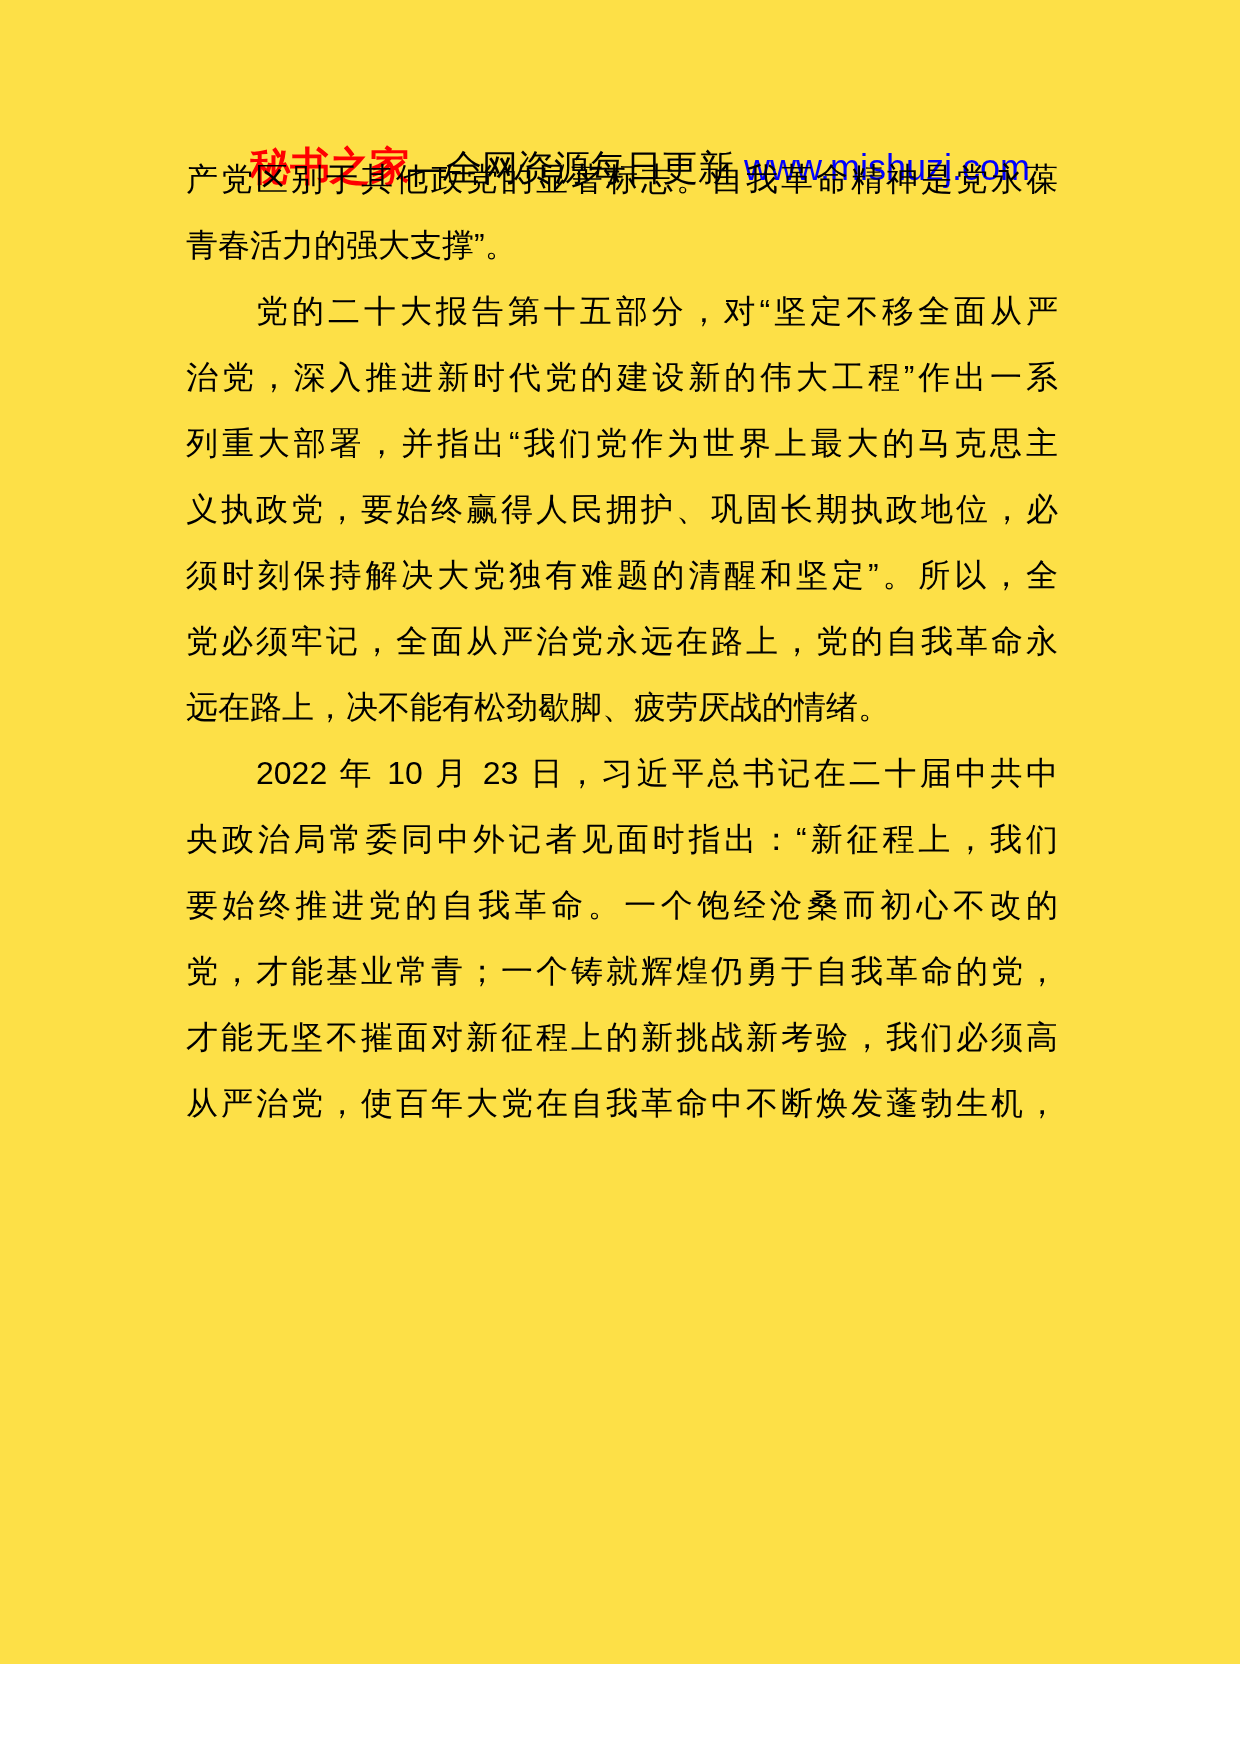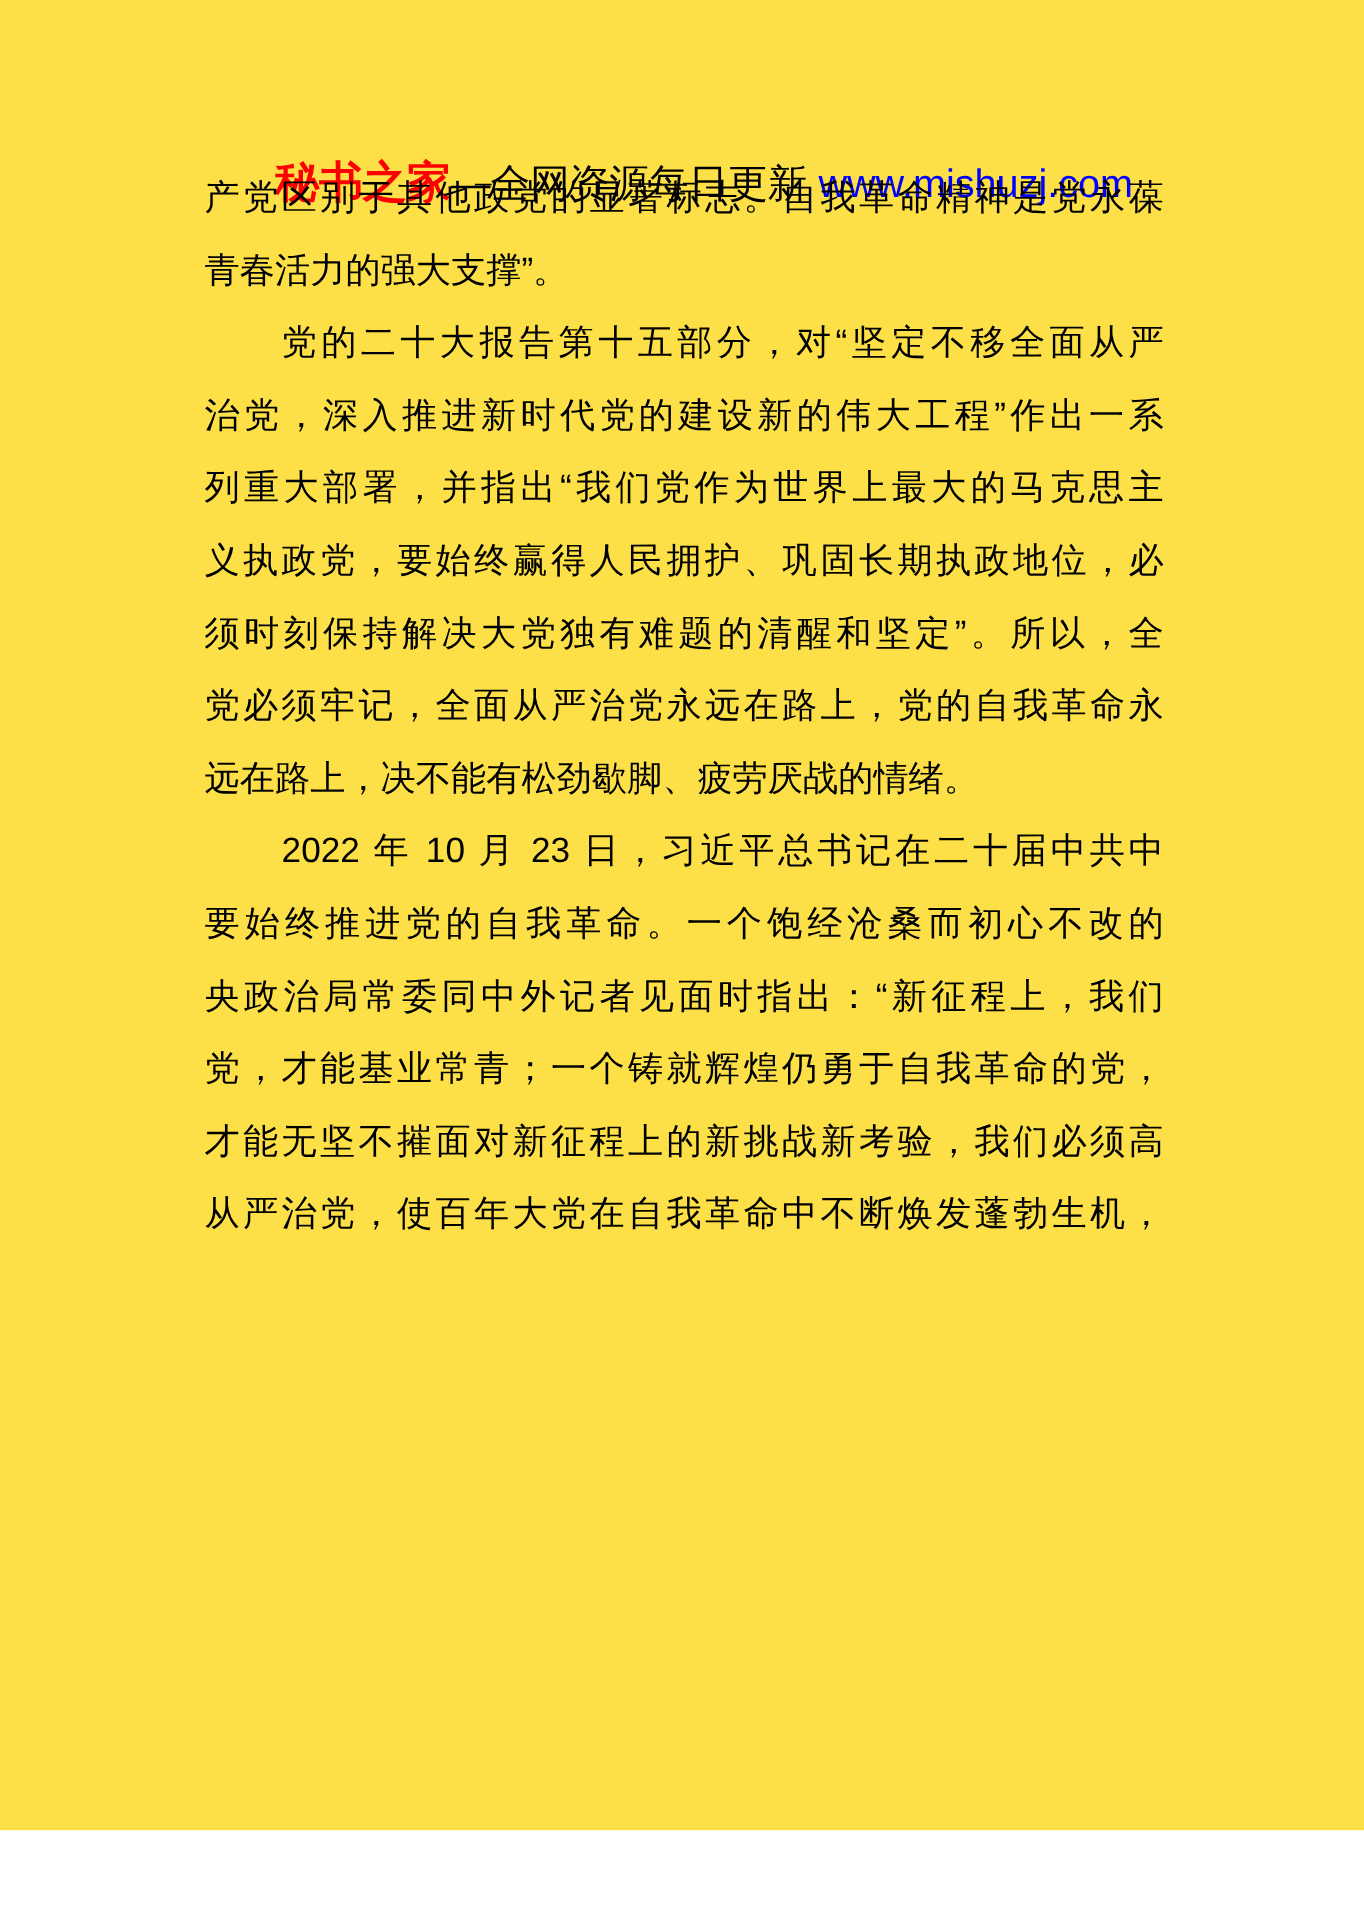--- a/index.html
+++ b/index.html
@@ -77,21 +77,21 @@
       <div class="line indent">党的二十大报告第十五部分，对“坚定不移全面从严</div>
       <div class="line">治党，深入推进新时代党的建设新的伟大工程”作出一系</div>
       <div class="line">列重大部署，并指出“我们党作为世界上最大的马克思主</div>
       <div class="line">义执政党，要始终赢得人民拥护、巩固长期执政地位，必</div>
       <div class="line">须时刻保持解决大党独有难题的清醒和坚定”。所以，全</div>
       <div class="line">党必须牢记，全面从严治党永远在路上，党的自我革命永</div>
       <div class="line para-end">远在路上，决不能有松劲歇脚、疲劳厌战的情绪。</div>
     </div>
     <div>
       <div class="line indent">2022 年 10 月 23 日，习近平总书记在二十届中共中</div>
+      <div class="line">央政治局常委同中外记者见面时指出：“新征程上，我们</div>
       <div class="line">要始终推进党的自我革命。一个饱经沧桑而初心不改的</div>
-      <div class="line">央政治局常委同中外记者见面时指出：“新征程上，我们</div>
       <div class="line">党，才能基业常青；一个铸就辉煌仍勇于自我革命的党，</div>
       <div class="line">才能无坚不摧面对新征程上的新挑战新考验，我们必须高</div>
       <div class="line">从严治党，使百年大党在自我革命中不断焕发蓬勃生机，</div>
     </div>
   </div>
 
 </div>
 
 </body></html>

